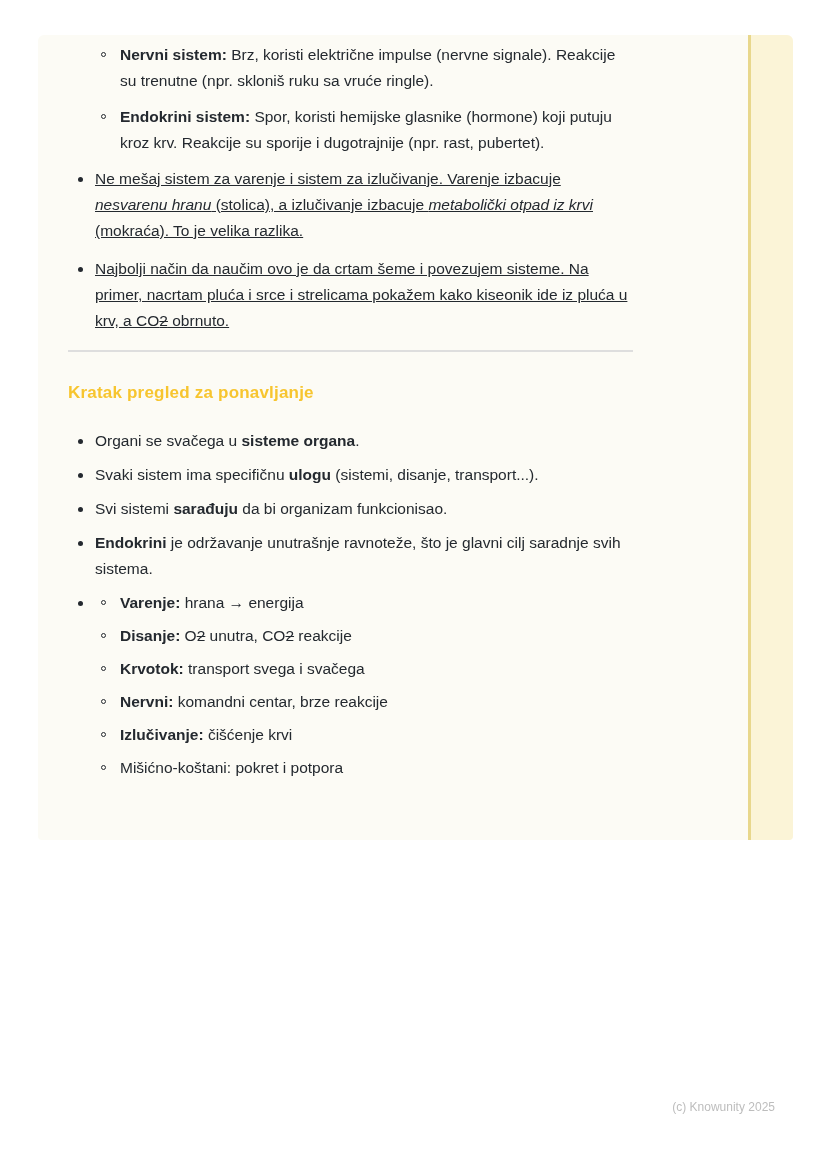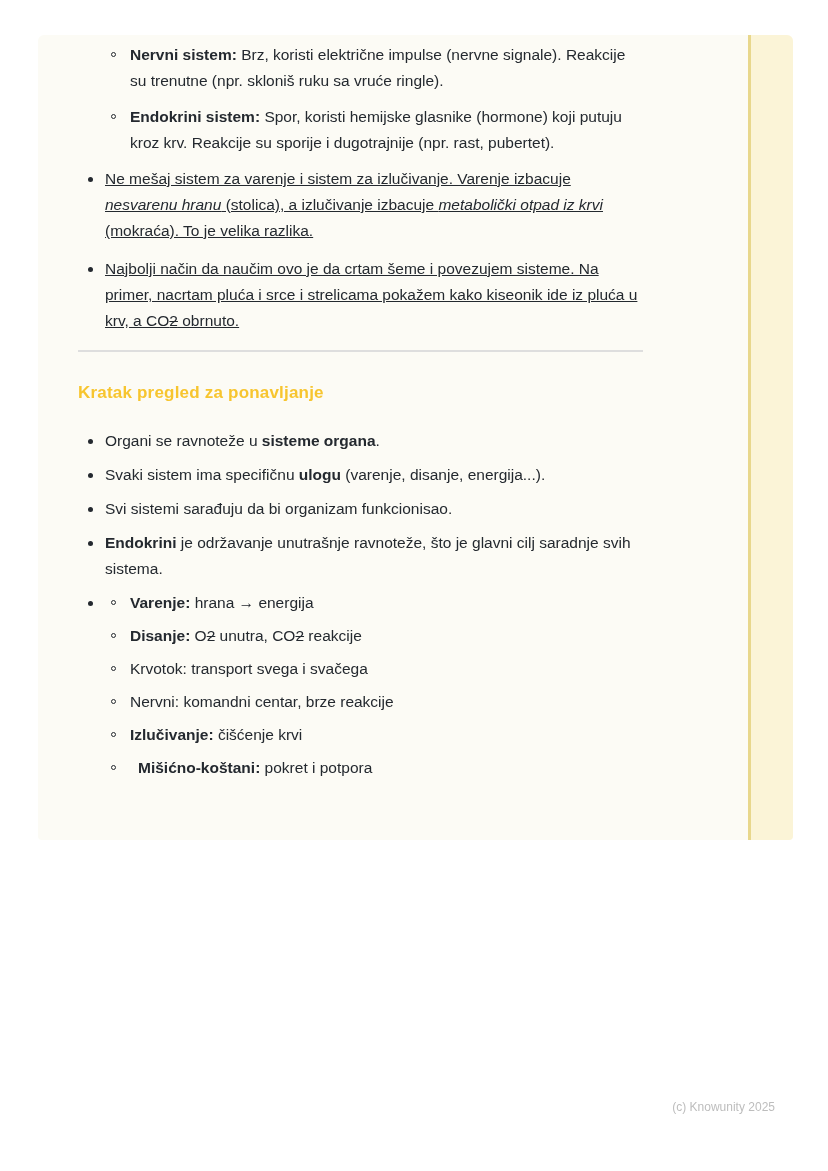--- a/index.html
+++ b/index.html
@@ -21,21 +21,21 @@
   .highlight-strip {
     position:absolute;
     right:0; top:0; bottom:0;
     width:45px;
     background:var(--strip-fill,#fbf4d7);
     border-left:3px solid var(--strip-line,#e8d78c);
     border-radius:0 6px 4px 0;
   }
   .content {
     position:absolute;
-    left:40px; top:7px;
+    left:30px; top:7px;
     width:566px;
     font-size:15.5px;
     line-height:26px;
   }
   ul { list-style:none; }
   li { position:relative; }
   .txt { display:block; }
 
   
   .marker { position:absolute; border-radius:50%; }
@@ -107,60 +107,60 @@
       </li>
     </ul>
 
     <hr class="divider">
 
     <h2 class="section-heading">Kratak pregled za ponavljanje</h2>
 
     <ul class="review-list">
       <li>
         <span class="marker dot"></span>
-        <span class="txt"><span>Organi se ravnoteže u </span><span style="font-weight: 700;">sisteme organa</span><span>.</span></span>
+        <span class="txt"><span>Organi se svačega u </span><span style="font-weight: 700;">sisteme organa</span><span>.</span></span>
       </li>
       <li>
         <span class="marker dot"></span>
-        <span class="txt"><span>Svaki sistem ima specifičnu </span><span style="font-weight: 700;">ulogu</span><span> (varenje, disanje, energija...).</span></span>
+        <span class="txt"><span>Svaki sistem ima specifičnu </span><span style="font-weight: 700;">ulogu</span><span> (sistemi, disanje, transport...).</span></span>
       </li>
       <li>
         <span class="marker dot"></span>
-        <span class="txt"><span>Svi sistemi </span><span style="font-weight: 400;">sarađuju</span><span> da bi organizam funkcionisao.</span></span>
+        <span class="txt"><span>Svi sistemi </span><span style="font-weight: 700;">sarađuju</span><span> da bi organizam funkcionisao.</span></span>
       </li>
       <li>
         <span class="marker dot"></span>
         <span class="txt"><span style="font-weight: 700;">Endokrini</span><span> je održavanje unutrašnje ravnoteže, što je glavni cilj saradnje svih sistema.</span></span>
       </li>
       <li>
         <span class="marker dot"></span>
         <ul class="key-list">
           <li>
             <span class="marker circle"></span>
             <span class="txt"><span style="font-weight: 700;">Varenje: </span><span>hrana → energija</span></span>
           </li>
           <li>
             <span class="marker circle"></span>
             <span class="txt"><span style="font-weight: 700;">Disanje: </span><span>O</span><span style="text-decoration: line-through;">2</span><span> unutra, CO</span><span style="text-decoration: line-through;">2</span><span> reakcije</span></span>
           </li>
           <li>
             <span class="marker circle"></span>
-            <span class="txt"><span style="font-weight: 400;">Krvotok: </span><span>transport svega i svačega</span></span>
+            <span class="txt"><span style="font-weight: 700;">Krvotok: </span><span>transport svega i svačega</span></span>
           </li>
           <li>
             <span class="marker circle"></span>
-            <span class="txt"><span style="font-weight: 400;">Nervni: </span><span>komandni centar, brze reakcije</span></span>
+            <span class="txt"><span style="font-weight: 700;">Nervni: </span><span>komandni centar, brze reakcije</span></span>
           </li>
           <li>
             <span class="marker circle"></span>
             <span class="txt"><span style="font-weight: 700;">Izlučivanje: </span><span>čišćenje krvi</span></span>
           </li>
           <li>
             <span class="marker circle"></span>
-            <span class="txt"><span style="font-weight: 700; margin-left: 8px;">Mišićno-koštani: </span><span>pokret i potpora</span></span>
+            <span class="txt"><span style="font-weight: 400;">Mišićno-koštani: </span><span>pokret i potpora</span></span>
           </li>
         </ul>
       </li>
     </ul>
 
   </div>
 </div>
 
 <div class="footer-credit">(c) Knowunity 2025</div>
 

